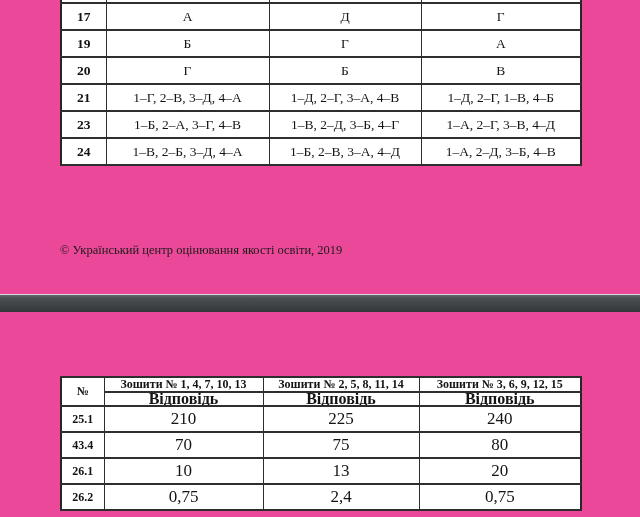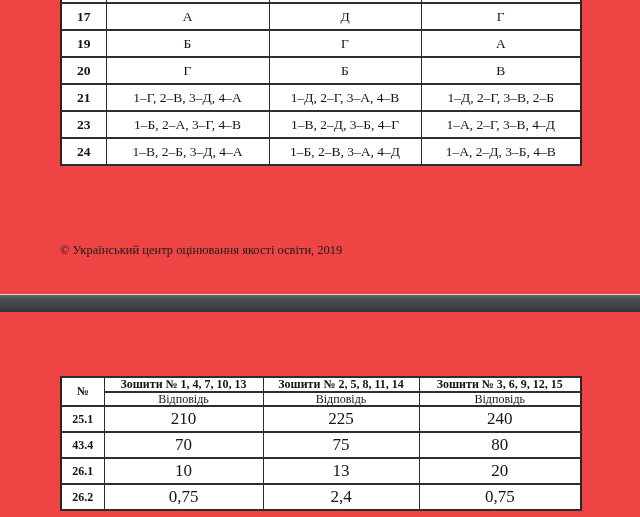--- a/index.html
+++ b/index.html
@@ -12,21 +12,21 @@
     position: relative;
     overflow: hidden;
     background: #ffffff;
     font-family: "Liberation Serif", "DejaVu Serif", serif;
     color: #141414;
   }
   .page {
     position: absolute;
     left: 0;
     width: 640px;
-    background: #ef4444;
+    background: #ec4899;
   }
   table.answers {
     position: absolute;
     border-collapse: collapse;
     table-layout: fixed;
     width: 520px;
     background: #ffffff;
   }
   table.answers td, table.answers th {
     border-left: 1px solid #2e2e2e;
@@ -64,22 +64,22 @@
     left: 60px;
     top: 376px;
   }
   #table2 th.colhead {
     font-weight: bold;
     font-size: 12px;
     height: 13px;
     line-height: 13px;
   }
   #table2 th.subhead {
-    font-weight: normal;
-    font-size: 12px;
+    font-weight: bold;
+    font-size: 16px;
     height: 12px;
     line-height: 12px;
   }
   #table2 td.qnum {
     font-weight: bold;
     font-size: 12px;
   }
   #table2 td.ans {
     font-size: 17px;
   }
@@ -139,21 +139,21 @@
       <tr class="datarow">
         <td class="qnum">20</td>
         <td class="ans">Г</td>
         <td class="ans">Б</td>
         <td class="ans">В</td>
       </tr>
       <tr class="datarow">
         <td class="qnum">21</td>
         <td class="ans">1–Г, 2–В, 3–Д, 4–А</td>
         <td class="ans">1–Д, 2–Г, 3–А, 4–В</td>
-        <td class="ans">1–Д, 2–Г, 3–В, 2–Б</td>
+        <td class="ans">1–Д, 2–Г, 1–В, 4–Б</td>
       </tr>
       <tr class="datarow">
         <td class="qnum">23</td>
         <td class="ans">1–Б, 2–А, 3–Г, 4–В</td>
         <td class="ans">1–В, 2–Д, 3–Б, 4–Г</td>
         <td class="ans">1–А, 2–Г, 3–В, 4–Д</td>
       </tr>
       <tr class="datarow">
         <td class="qnum">24</td>
         <td class="ans">1–В, 2–Б, 3–Д, 4–А</td>

